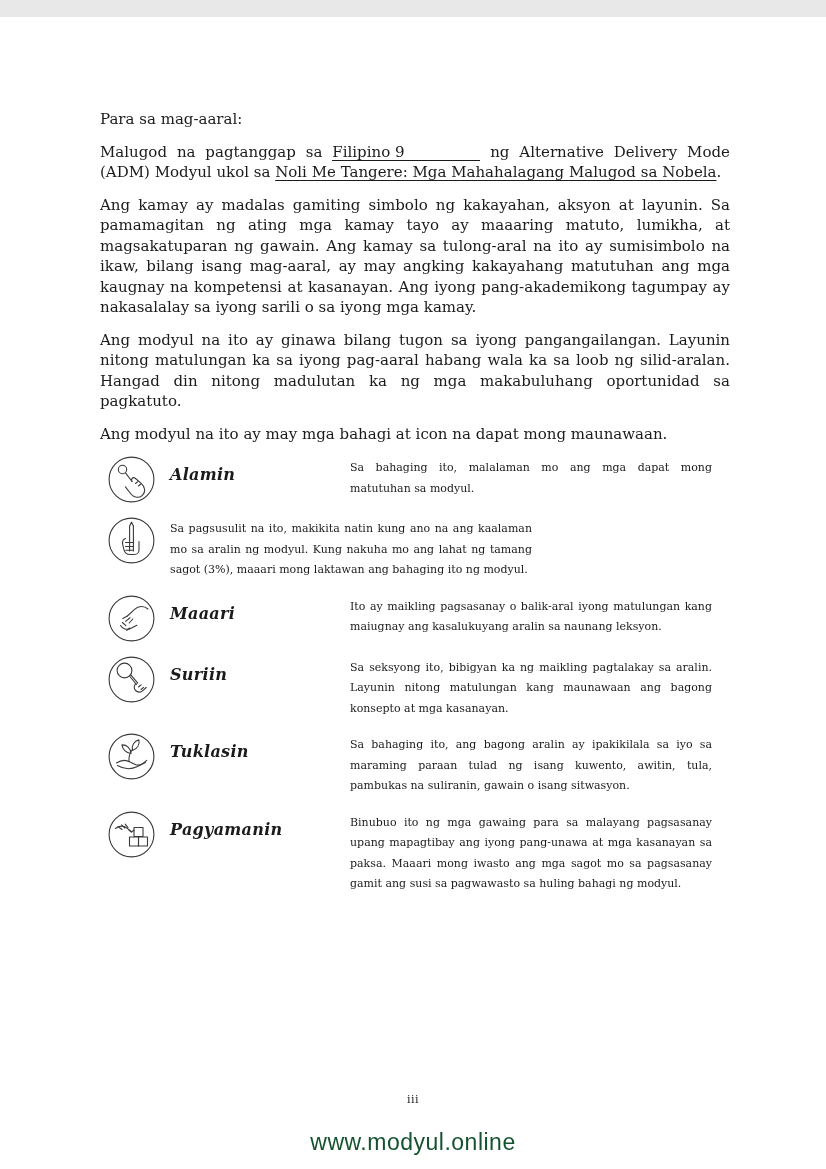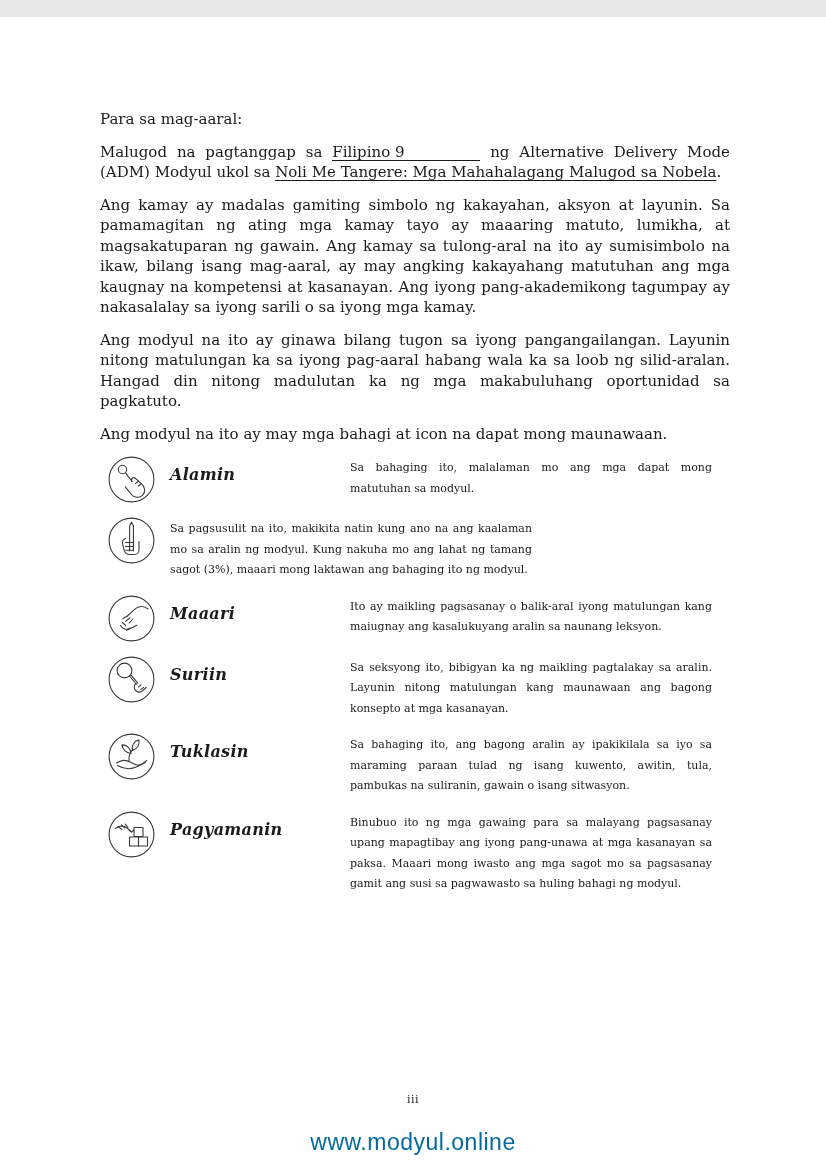--- a/index.html
+++ b/index.html
@@ -82,21 +82,21 @@
     letter-spacing:.5px;
   }
   .watermark{
     position:absolute;
     left:0;right:0;
     top:1112px;
     text-align:center;
     font-family:"Liberation Sans","DejaVu Sans",sans-serif;
     font-size:23px;
     letter-spacing:.5px;
-    color:#0369a1;
+    color:#14532d;
   }
   .g{stroke:#3a3a3a;stroke-width:1.1;fill:none;stroke-linecap:round;stroke-linejoin:round;}
 </style>
 </head>
 <body>
 
 <div class="page">
   <div class="content">
 
     <p class="heading">Para sa mag-aaral:</p>

